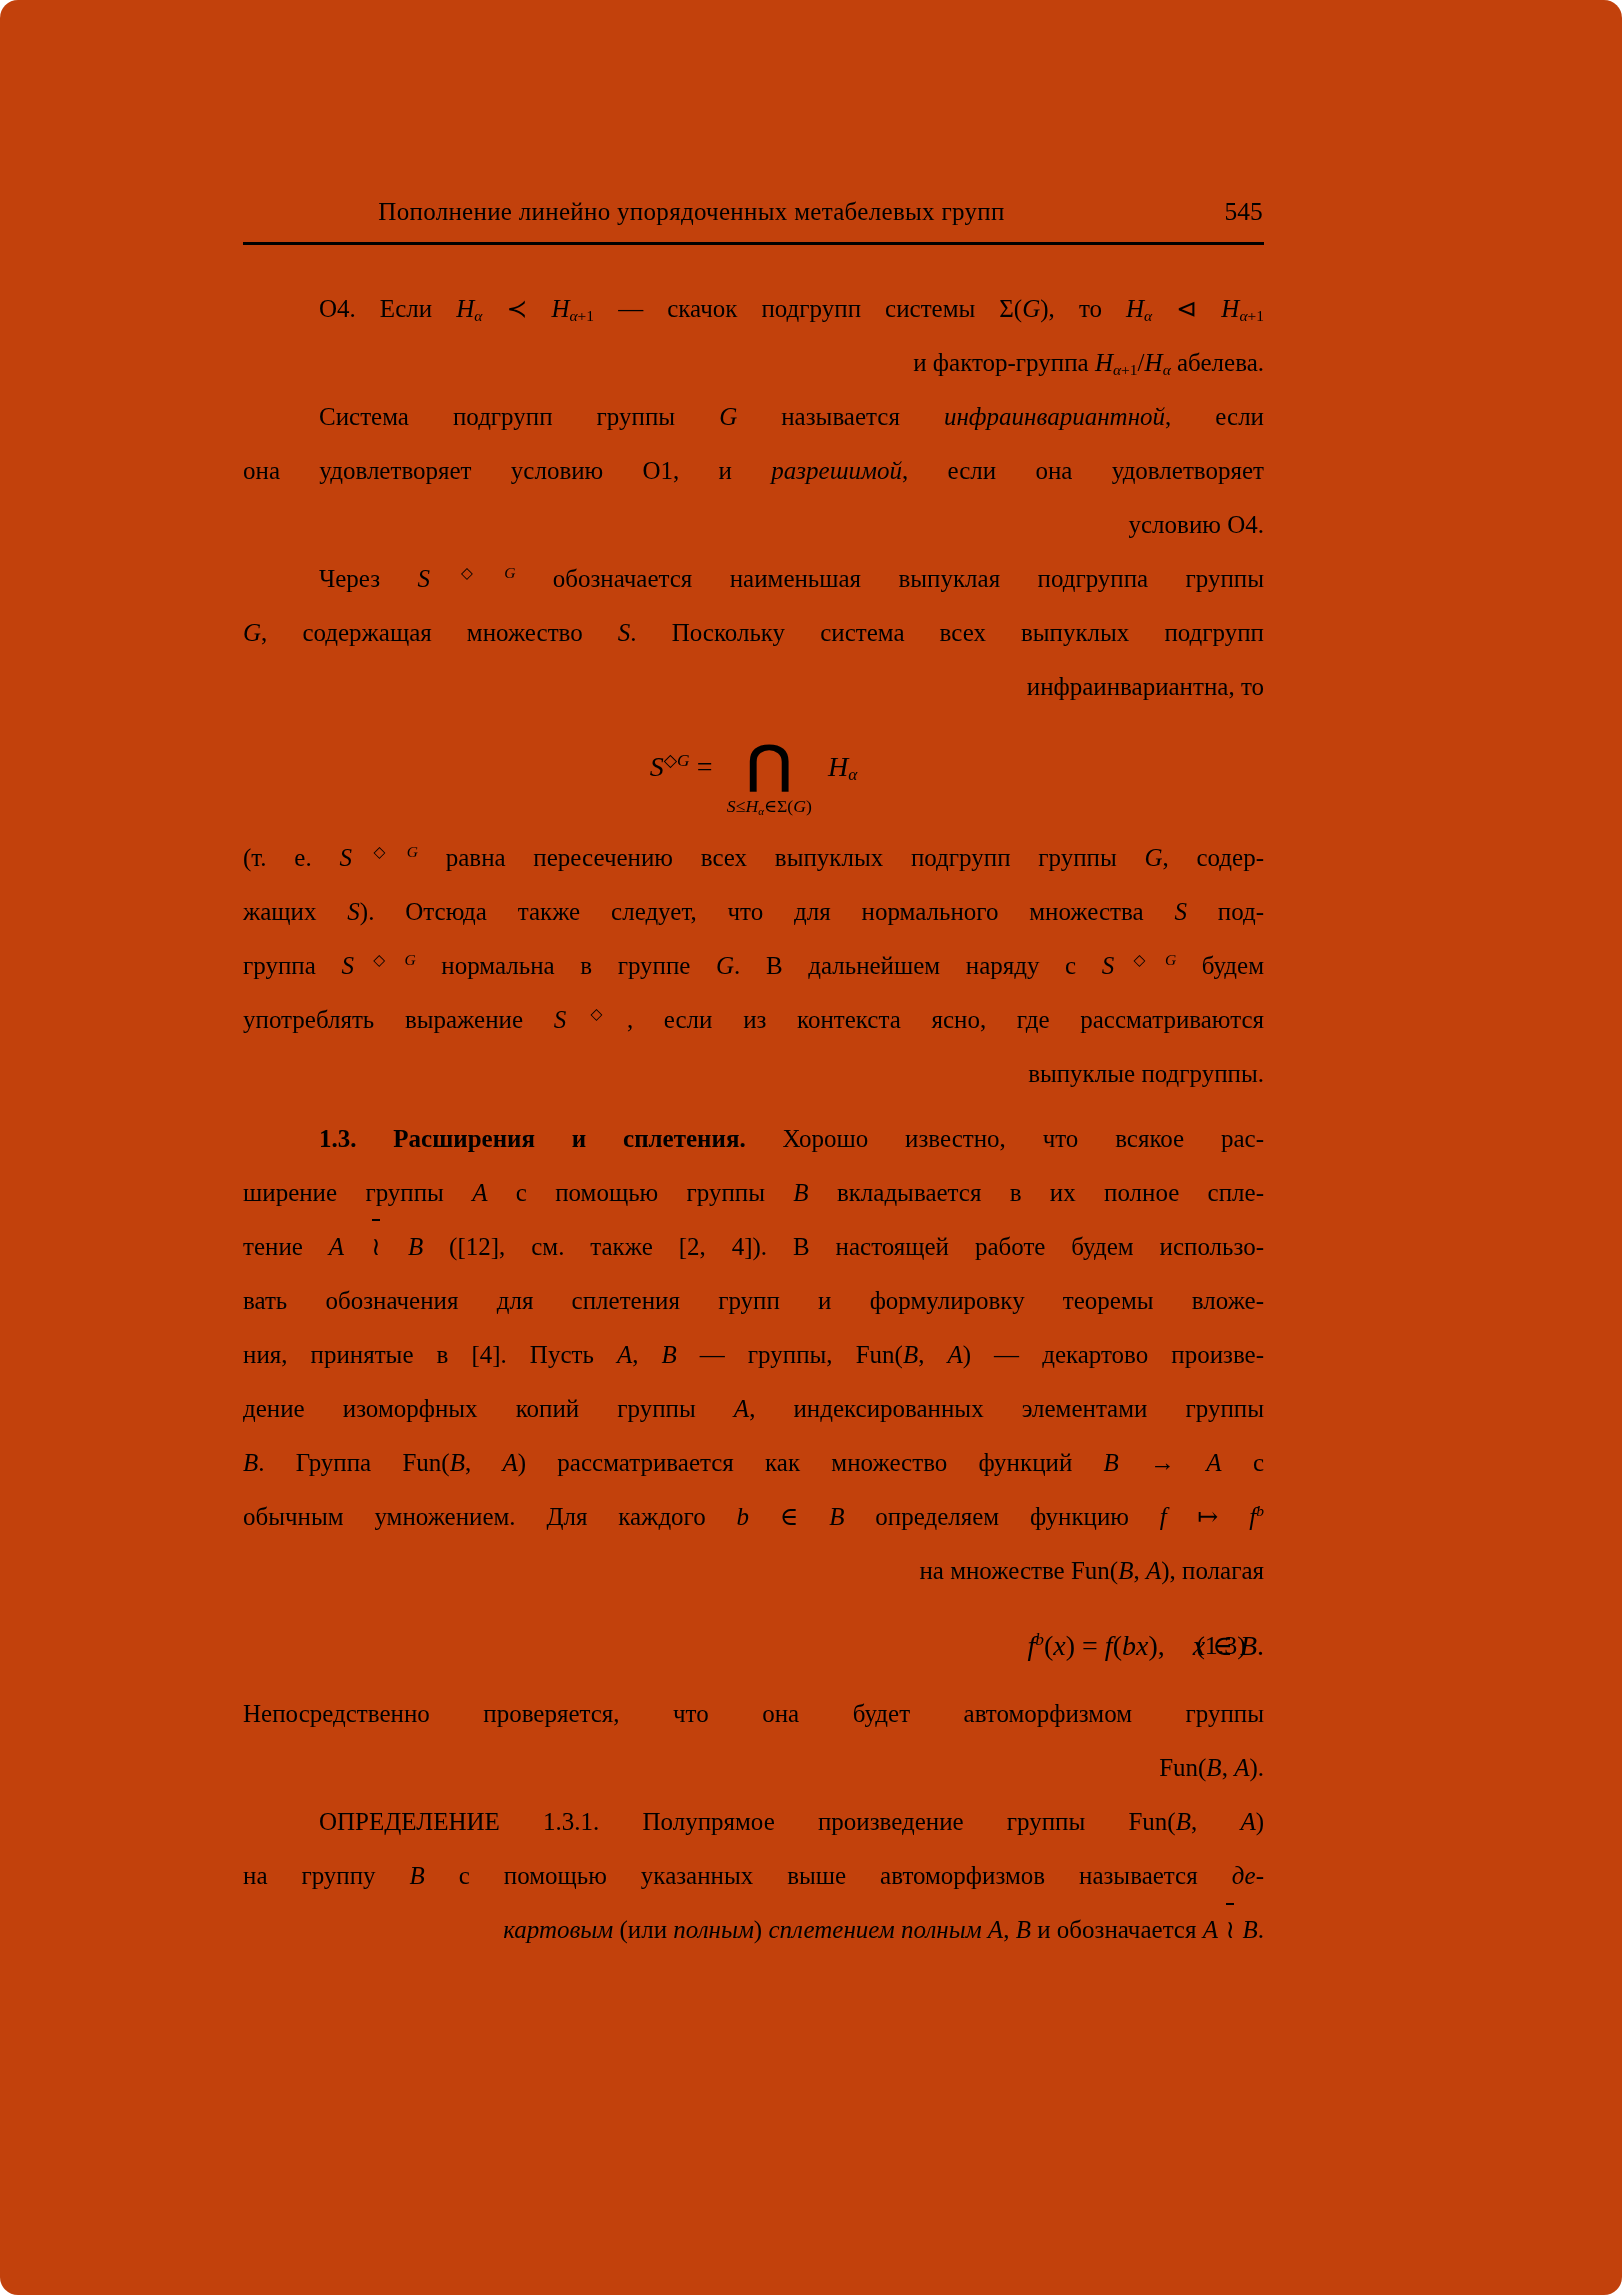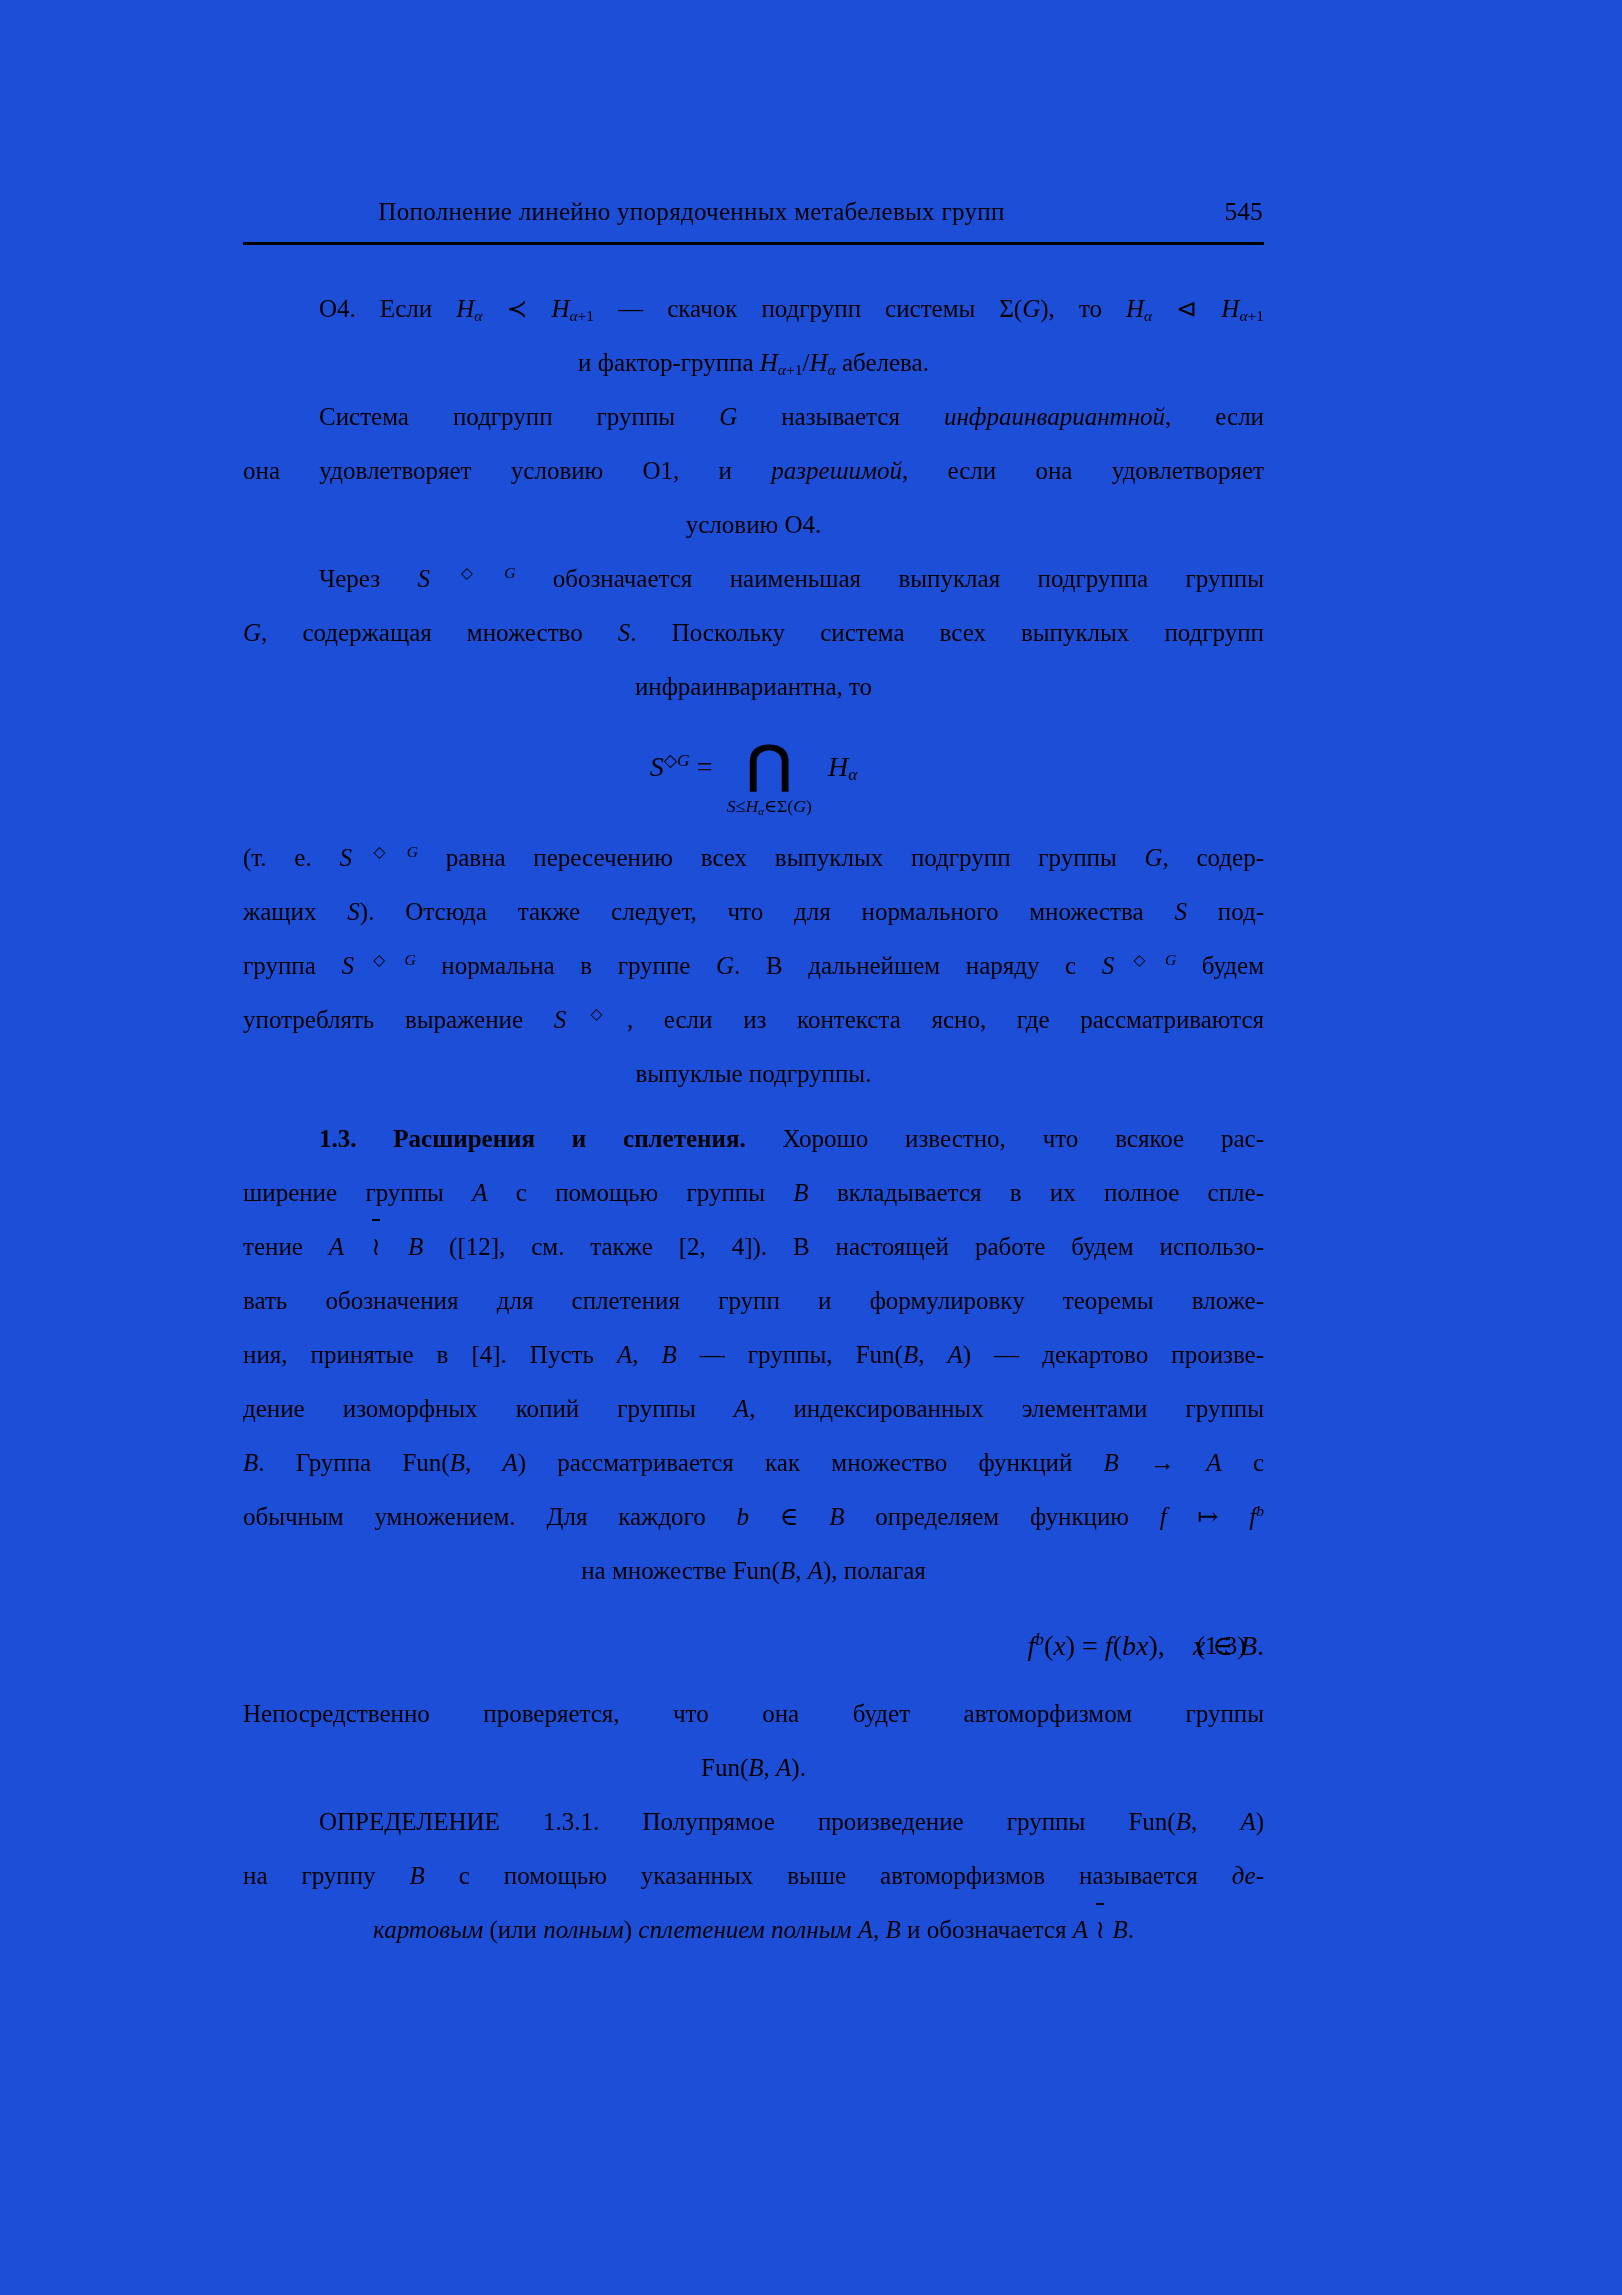--- a/index.html
+++ b/index.html
@@ -1,39 +1,40 @@
 <!DOCTYPE html>
 <html style="font-size:10.5px"><head>
 <meta charset="utf-8">
 <style>
   html,body{margin:0;padding:0;background:#ffffff;}
   .page{
     position:relative;
     width:1622px;height:2295px;
-    background:#1d4ed8;
+    background:#c2410c;
     color:#000;
     font-family:"Liberation Serif","DejaVu Serif","DejaVu Sans",serif;
     overflow:hidden;
+    border-radius:18px;
   }
   .content{position:absolute;left:243px;top:196px;width:1021px;}
   .pagehead{position:relative;height:37px;}
   .pagehead .title{
     display:block;margin-right:124px;text-align:center;
     font-size:25px;line-height:31px;letter-spacing:0.3px;
   }
   .pagehead .pageno{
     position:absolute;right:1.3px;top:0;font-size:25.5px;line-height:31px;
   }
   .rule{height:3.3px;background:#000;margin-top:9.2px;}
   .bodytext{margin-top:37px;font-size:25px;line-height:54px;}
   .para{margin:0;}
   .para.mt{margin-top:10.5px;}
   .line{min-height:54px;}
   .line.j{text-align:justify;text-align-last:justify;}
-  .line.l{text-align:center;}
+  .line.l{text-align:right;}
   .line.ind{text-indent:76px;}
   i{font-style:italic;}
   b{font-weight:bold;font-style:normal;}
   sub,sup{font-size:62%;line-height:0;}
   sup{vertical-align:0.55em;}
   sub{vertical-align:-0.25em;}
   
   .wreath{
     position:relative;display:inline-block;font-style:normal;
     padding:0 1.3px;

